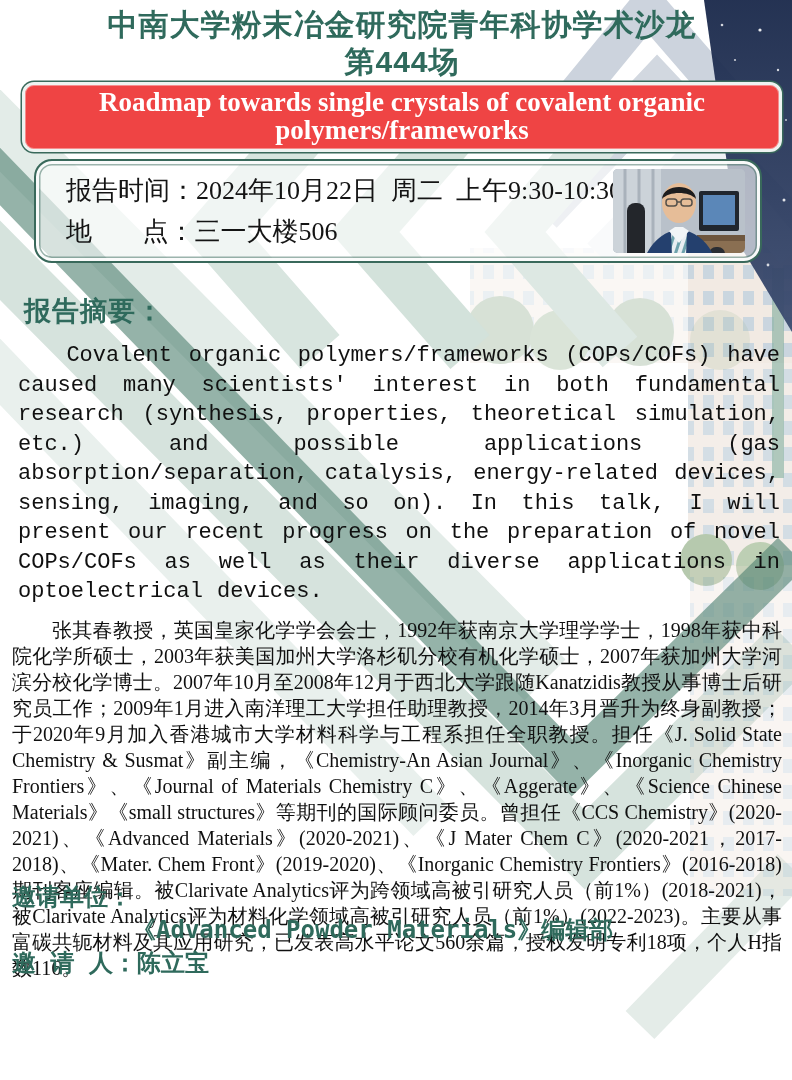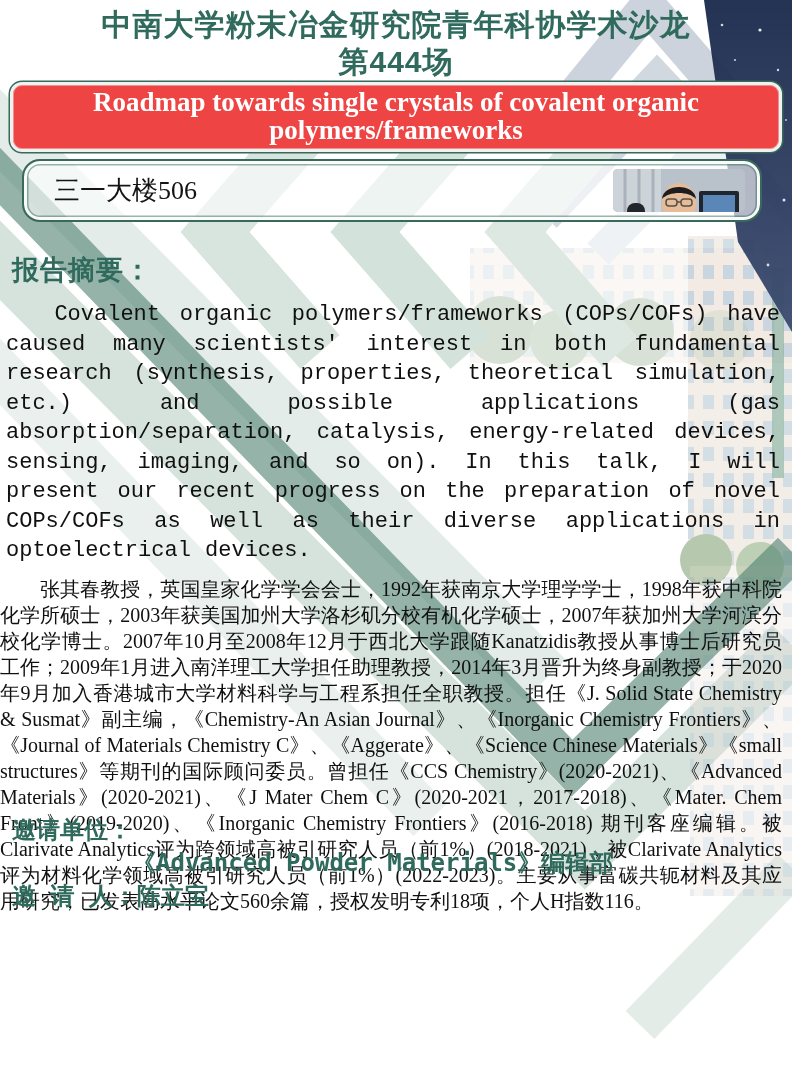--- a/index.html
+++ b/index.html
@@ -1,21 +1,21 @@
 <!DOCTYPE html>
 <html><head>
 <meta charset="utf-8">
 <style>
   html,body{margin:0;padding:0;}
   body{
     width:792px;height:1080px;position:relative;overflow:hidden;background:#ffffff;
     font-family:"Liberation Sans", sans-serif;
   }
   .bg{position:absolute;inset:0;z-index:0;}
-  .content{position:relative;z-index:1;}
+  .content{position:relative;z-index:1;padding-left:12px;}
 
   .page-title{
     text-align:center;color:#2F6A5C;font-weight:bold;font-size:30px;line-height:37px;
     padding-top:6px;letter-spacing:1px;
   }
   .banner{
     margin:2px 10px 0;background:#ef4444;border:3px solid #EEF3F1;border-radius:12px;
     box-shadow:0 0 0 1.5px #39695B, inset 0 0 0 1px rgba(255,255,255,.4);
     color:#fff;text-align:center;font-family:"Liberation Serif", serif;font-weight:bold;
     font-size:27px;line-height:28px;padding:3px 6px 5px;
@@ -123,20 +123,25 @@
     <div>第444场</div>
   </div>
 
   <div class="banner">
     <div>Roadmap towards single crystals of covalent organic</div>
     <div>polymers/frameworks</div>
   </div>
 
   <div class="info-box">
     <div class="info-row">
+      <span class="info-label">报告时间：</span>
+      <span class="info-value">2024年10月22日  周二  上午9:30-10:30</span>
+    </div>
+    <div class="info-row">
+      <span class="info-label">地       点：</span>
       <span class="info-value">三一大楼506</span>
     </div>
 
     <div class="photo">
       <svg width="132" height="124" viewBox="0 0 132 124" xmlns="http://www.w3.org/2000/svg" preserveAspectRatio="none">
         <defs>
           <pattern id="shirt" width="7" height="7" patternUnits="userSpaceOnUse" patternTransform="rotate(18)">
             <rect width="7" height="7" fill="#e9eef2"></rect>
               <rect width="3" height="7" fill="#6fa3ad"></rect>
           </pattern>

